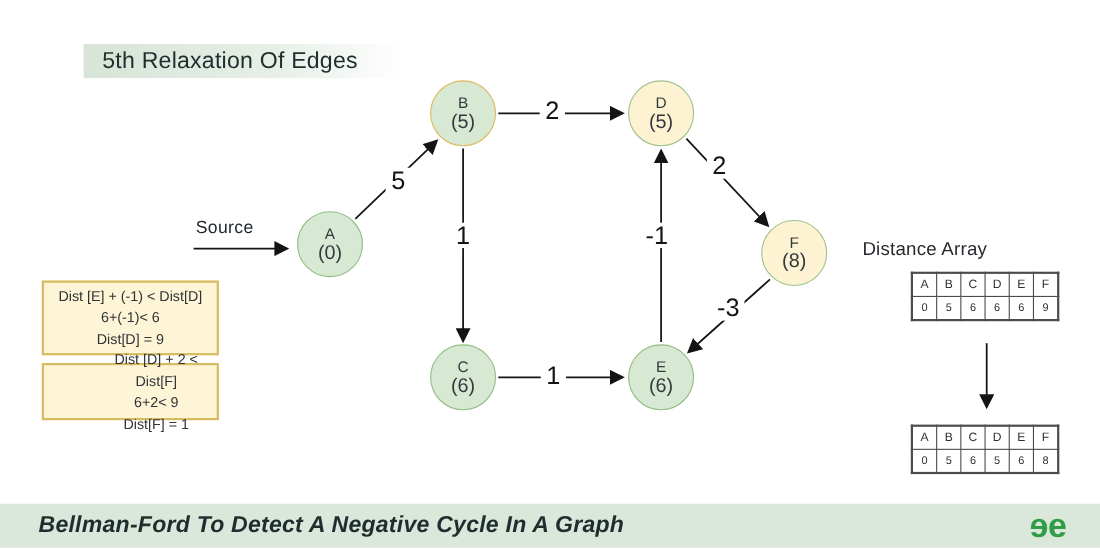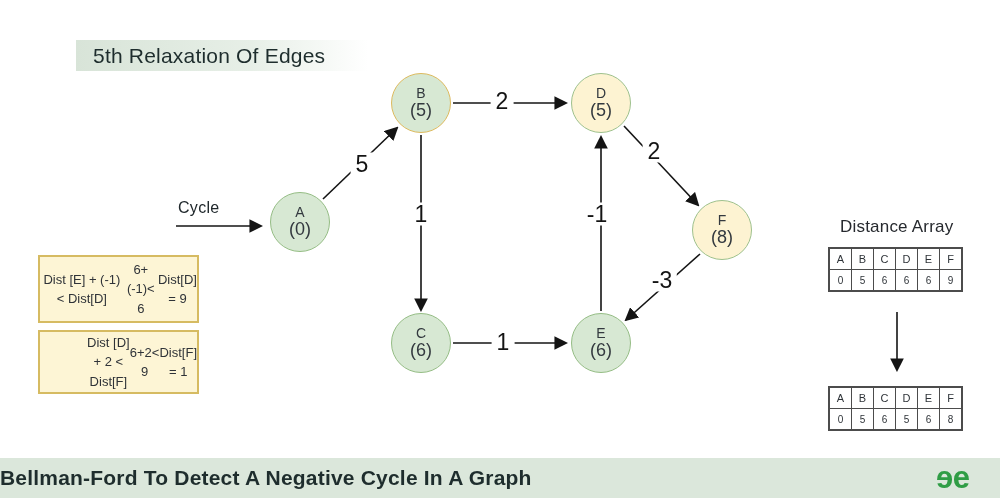--- a/index.html
+++ b/index.html
@@ -32,44 +32,44 @@
     position:absolute;transform:translate(-50%,-50%);
     font-size:23px;color:#141414;background:#ffffff;padding:0 5px;line-height:1;
   }
   .source-label{
     position:absolute;left:178px;top:199px;font-size:16px;color:#20282c;letter-spacing:.3px;
   }
   
   .calc{
     position:absolute;left:38px;width:161px;box-sizing:border-box;
     background:#fdf5d5;border:2px solid #d6bb62;
-    display:flex;align-items:center;justify-content:center;
+    display:flex;flex-direction:column;align-items:center;justify-content:center;
     font-size:13px;color:#2f3338;line-height:1.5;text-align:center;
   }
   #calc1{top:255px;height:68px;}
-  #calc2{top:330px;height:64px;padding-left:47px;}
+  #calc2{top:330px;height:52px;padding-left:47px;}
   
-  .da-title{position:absolute;left:840px;top:217px;font-size:17px;color:#26292e;letter-spacing:.2px;text-align:center;}
+  .da-title{position:absolute;left:784px;top:217px;font-size:17px;color:#26292e;letter-spacing:.2px;text-align:center;}
   table.da{
     position:absolute;left:828px;border-collapse:collapse;
     border:2px solid #4c4c4c;background:#fff;
   }
   #da1{top:247px;}
   #da2{top:386px;}
   table.da td{
     width:21px;height:20px;border:1px solid #4c4c4c;
     text-align:center;vertical-align:middle;color:#2e3338;padding:0;
   }
   table.da tr.hd td{font-size:11px;}
   table.da tr.vl td{font-size:10px;}
   
   .footer{
     position:absolute;left:0;top:458px;width:1000px;height:40px;
     background:#dbe7db;display:flex;align-items:center;
-    box-sizing:border-box;
+    padding-left:35px;box-sizing:border-box;font-style:italic;
   }
   .footer .ft{font-size:21px;font-weight:600;color:#1e2d2d;letter-spacing:.2px;}
   .logo{
     position:absolute;right:32px;top:462px;
     font-size:31px;font-weight:700;color:#2f9d45;line-height:1;
     display:flex;letter-spacing:-2px;
   }
   .logo .flip{display:inline-block;transform:scaleX(-1);}
 </style>
 </head>
@@ -91,21 +91,21 @@
     <line x1="453" y1="103" x2="566" y2="103" marker-end="url(#arr)"></line>
     <line x1="421" y1="135" x2="421" y2="310" marker-end="url(#arr)"></line>
     <line x1="453" y1="343" x2="566" y2="343" marker-end="url(#arr)"></line>
     <line x1="601" y1="311" x2="601" y2="137" marker-end="url(#arr)"></line>
     <line x1="624" y1="126" x2="698" y2="205" marker-end="url(#arr)"></line>
     <line x1="700" y1="254" x2="626" y2="320" marker-end="url(#arr)"></line>
     <line x1="897" y1="312" x2="897" y2="370" marker-end="url(#arr)"></line>
   </g>
 </svg>
 
-<span class="source-label">Cycle</span>
+<span class="source-label">Source</span>
 
 <div class="node n-green" style="left:270px;top:192px;">
   <span class="nl">A</span>
   <span class="nd">(0)</span>
 </div>
 <div class="node n-green-yb" style="left:391px;top:73px;">
   <span class="nl">B</span>
   <span class="nd">(5)</span>
 </div>
 <div class="node n-green" style="left:391px;top:313px;">

